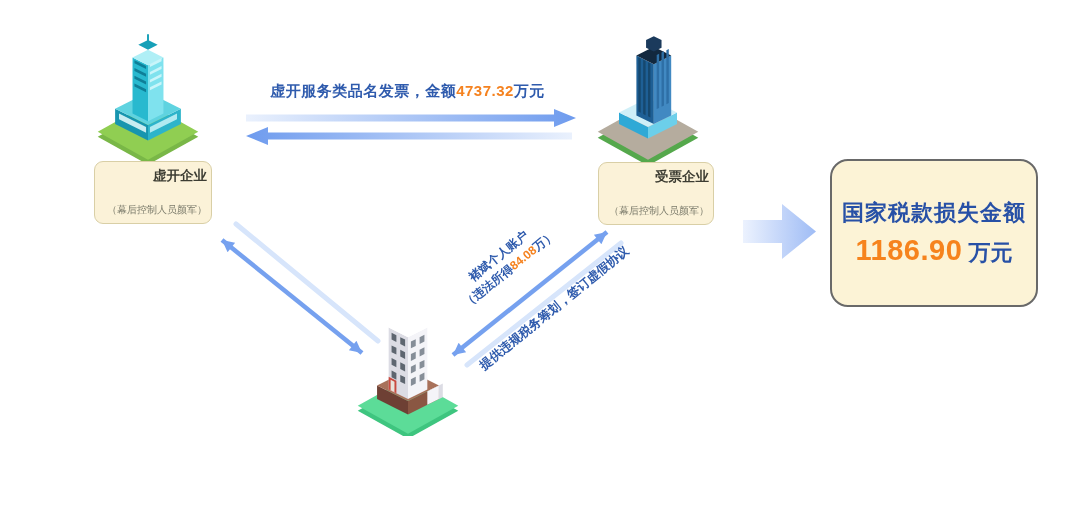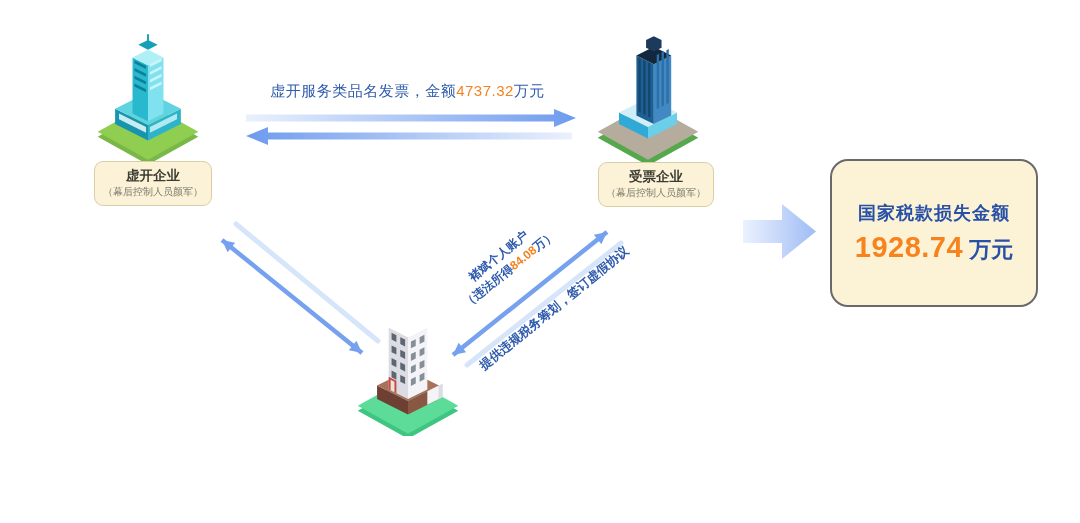--- a/index.html
+++ b/index.html
@@ -4,43 +4,43 @@
 <style>
   html,body{margin:0;padding:0;background:#fff;}
   .stage{
     position:relative;width:1080px;height:523px;background:#ffffff;overflow:hidden;
     font-family:"Liberation Sans","DejaVu Sans",sans-serif;
   }
   .abs{position:absolute;}
   
   .entity-label{
     position:absolute;background:#FBF2D8;border:1.5px solid #D9CFA6;border-radius:9px;
-    text-align:center;padding:6px 4px 7px 4px;box-sizing:border-box;
+    text-align:right;padding:6px 4px 7px 4px;box-sizing:border-box;
   }
   .entity-title{font-size:13.5px;font-weight:bold;color:#3C3C32;line-height:1.25;}
-  .entity-sub{font-size:10px;color:#7C7C6C;line-height:1.3;margin-top:0;}
+  .entity-sub{font-size:10px;color:#7C7C6C;line-height:1.3;margin-top:18px;}
   
   .flow-text{
-    position:absolute;text-align:center;font-size:15px;font-weight:400;color:#2F5BAD;
+    position:absolute;text-align:center;font-size:15px;font-weight:700;color:#2F5BAD;
     white-space:nowrap;letter-spacing:0.5px;
   }
   .orange{color:#F5821F;}
   .rot{
     position:absolute;text-align:center;color:#2F5BAD;font-weight:600;
     transform:rotate(-39deg);transform-origin:center center;white-space:nowrap;
   }
   .rot-upper{font-size:12px;line-height:1.4;}
   .rot-lower{font-size:12.5px;}
   
   .result-box{
     position:absolute;left:830px;top:159px;width:208px;height:148px;box-sizing:border-box;
     background:#FCF3D6;border:2.5px solid #696969;border-radius:18px;
     display:flex;flex-direction:column;align-items:center;justify-content:center;gap:6px;
   }
-  .result-title{font-size:18px;font-weight:bold;color:#2750A6;letter-spacing:1px;}
+  .result-title{font-size:22px;font-weight:bold;color:#2750A6;letter-spacing:1px;}
   .result-amount-line{font-size:22px;font-weight:bold;color:#2750A6;}
   .result-amount{font-size:29px;font-weight:bold;color:#F6831D;letter-spacing:0.5px;}
   svg{display:block;}
 </style>
 </head>
 <body>
 
 <div class="stage">
 
   <svg class="abs" style="left:0;top:0" width="1080" height="523" viewBox="0 0 1080 523">
@@ -181,18 +181,18 @@
       <span>（违法所得</span><span class="orange">84.08</span><span>万）</span>
     </div>
   </div>
   <div class="rot rot-lower" style="left:447px;top:300px;width:215px;">
     <span>提供违规税务筹划，签订虚假协议</span>
   </div>
 
   <div class="result-box">
     <div class="result-title">国家税款损失金额</div>
     <div class="result-amount-line">
-      <span class="result-amount">1928.74</span>
+      <span class="result-amount">1186.90</span>
       <span>万元</span>
     </div>
   </div>
 
 </div>
 
 </body></html>

